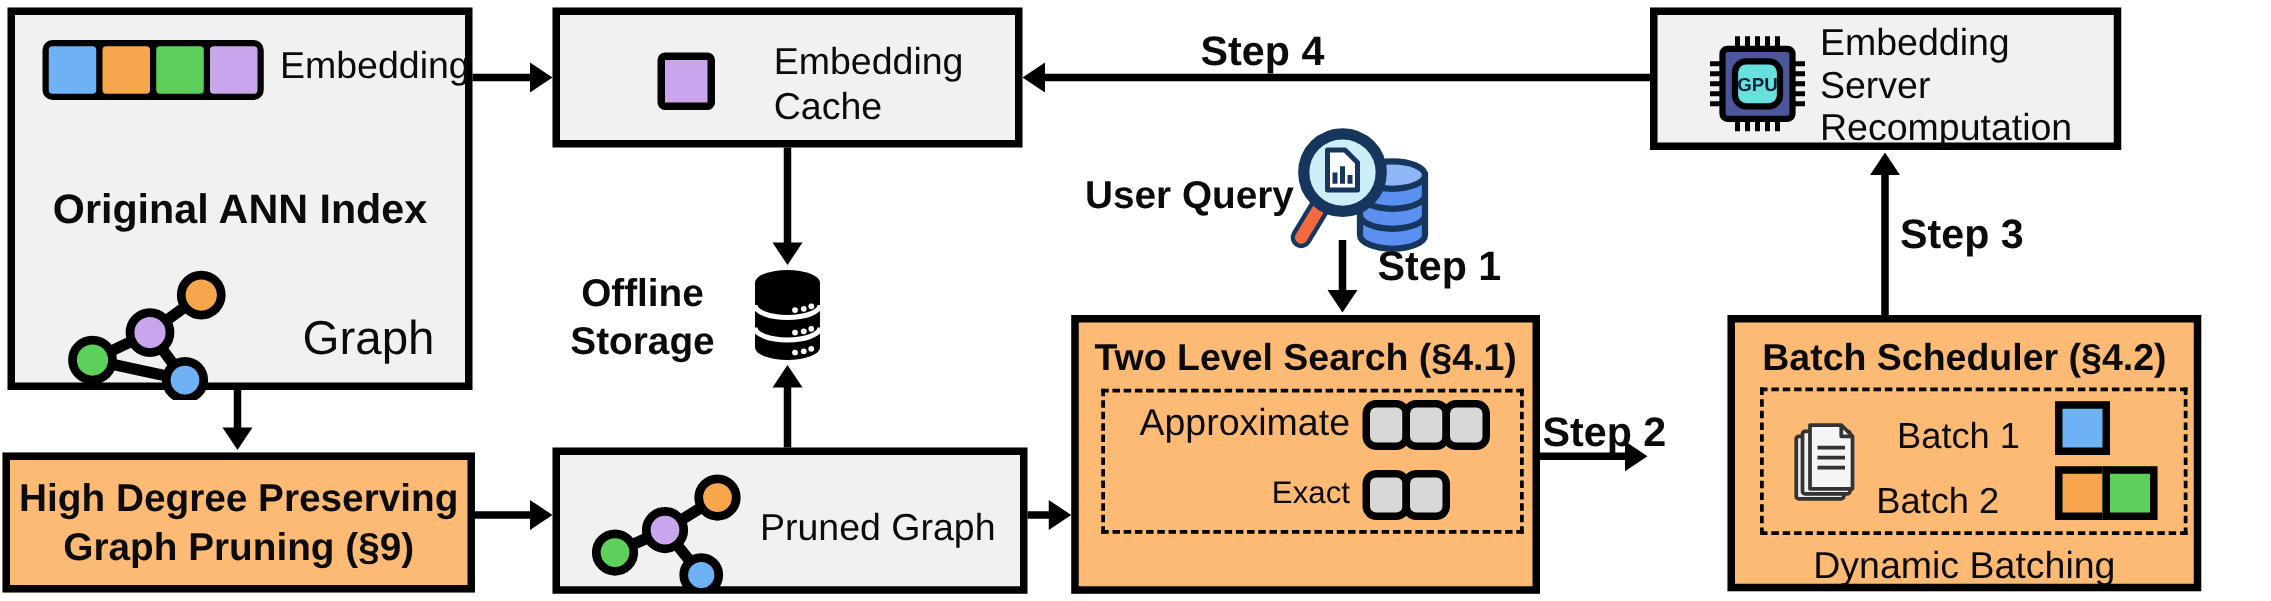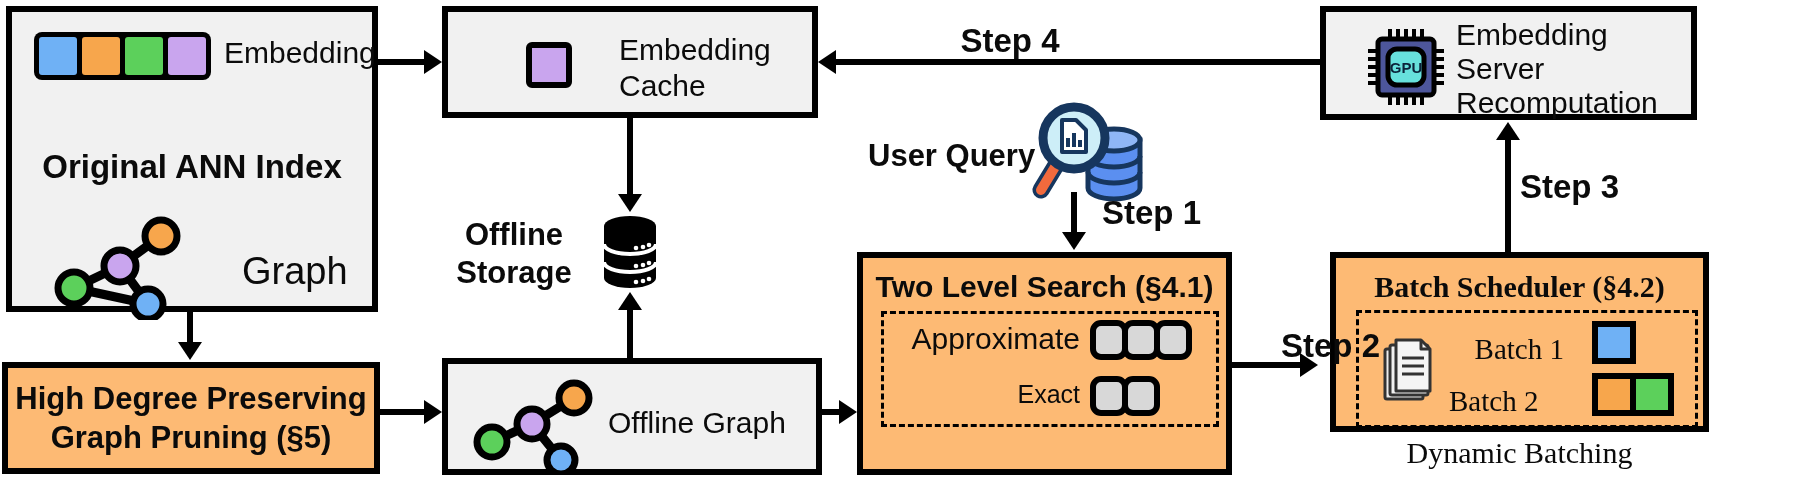--- a/index.html
+++ b/index.html
@@ -54,21 +54,21 @@
       <circle cx="30" cy="80" r="16" fill="#5cd05b" stroke="#000" stroke-width="7"></circle>
       <circle cx="117" cy="28" r="16" fill="#f7a64c" stroke="#000" stroke-width="7"></circle>
       <circle cx="104" cy="96" r="15" fill="#6fb1f5" stroke="#000" stroke-width="7"></circle>
       <circle cx="76" cy="58" r="16" fill="#c9a5ee" stroke="#000" stroke-width="7"></circle>
     </svg>
     <div class="lbl" style="left:230px;top:238px;font-size:38px;">Graph</div>
   </div>
 
   <div class="box dark" style="left:2px;top:362px;width:378px;height:112px;display:flex;flex-direction:column;align-items:center;justify-content:center;">
     <div class="bold center" style="font-size:31px;line-height:39px;">High Degree Preserving</div>
-    <div class="bold center" style="font-size:31px;line-height:39px;">Graph Pruning (§5)</div>
+    <div class="bold center" style="font-size:31px;line-height:39px;">Graph Pruning (§9)</div>
   </div>
 
   <div class="box light" style="left:442px;top:6px;width:376px;height:112px;">
     <div class="sq c-purple" style="left:78px;top:30px;width:46px;height:46px;border-radius:6px;"></div>
     <div class="lbl" style="left:171px;top:20px;font-size:30px;line-height:36px;">
       <div>Embedding</div>
       <div>Cache</div>
     </div>
   </div>
 
@@ -99,21 +99,21 @@
       <g stroke="#000" stroke-width="9" stroke-linecap="round">
         <line x1="26" y1="70" x2="66" y2="52"></line>
         <line x1="66" y1="52" x2="108" y2="26"></line>
         <line x1="66" y1="52" x2="95" y2="88"></line>
       </g>
       <circle cx="26" cy="70" r="15" fill="#5cd05b" stroke="#000" stroke-width="7"></circle>
       <circle cx="108" cy="26" r="15" fill="#f7a64c" stroke="#000" stroke-width="7"></circle>
       <circle cx="95" cy="88" r="14" fill="#6fb1f5" stroke="#000" stroke-width="7"></circle>
       <circle cx="66" cy="52" r="15" fill="#c9a5ee" stroke="#000" stroke-width="7"></circle>
     </svg>
-    <div class="lbl" style="left:160px;top:42px;font-size:30px;">Offline Graph</div>
+    <div class="lbl" style="left:160px;top:42px;font-size:30px;">Pruned Graph</div>
   </div>
 
   <div class="lbl bold" style="left:868px;top:138px;font-size:31px;">User Query</div>
   <svg style="position:absolute;left:1028px;top:98px;" width="128" height="118" viewBox="0 0 128 118">
     <g stroke="#16365e" stroke-width="5" fill="#5b8ff0">
       <path d="M60 42 V90 a26 11 0 0 0 52 0 V42 z"></path>
       <path d="M60 58 a26 11 0 0 0 52 0" fill="none"></path>
       <path d="M60 74 a26 11 0 0 0 52 0" fill="none"></path>
       <ellipse cx="86" cy="42" rx="26" ry="11" fill="#8fb6f6"></ellipse>
     </g>
@@ -138,21 +138,21 @@
         <div class="slot"></div>
       </div>
       <div class="lbl" style="left:0;width:196px;top:66px;font-size:25px;text-align:right;">Exact</div>
       <div class="slot-row" style="left:206px;top:62px;">
         <div class="slot"></div>
         <div class="slot"></div>
       </div>
     </div>
   </div>
 
-  <div class="box dark" style="left:1330px;top:252px;width:379px;height:180px;font-family:Liberation Serif, serif;">
+  <div class="box dark" style="left:1382px;top:252px;width:379px;height:221px;">
     <div class="lbl bold center" style="left:0;width:367px;top:12px;font-size:30px;">Batch Scheduler (§4.2)</div>
     <div class="dashed" style="left:20px;top:52px;width:342px;height:118px;">
       <svg style="position:absolute;left:22px;top:22px;" width="62" height="70" viewBox="0 0 62 70">
         <rect x="4" y="14" width="38" height="50" rx="2" fill="#ececec" stroke="#333" stroke-width="3"></rect>
         <rect x="9" y="10" width="38" height="50" rx="2" fill="#f1f1f1" stroke="#333" stroke-width="3"></rect>
         <path d="M15 5 h25 l9 9 v42 h-34 z" fill="#f5f5f5" stroke="#333" stroke-width="3" stroke-linejoin="round"></path>
         <path d="M40 5 v9 h9" fill="none" stroke="#333" stroke-width="3" stroke-linejoin="round"></path>
         <g stroke="#333" stroke-width="3">
           <line x1="21" y1="23" x2="43" y2="23"></line>
           <line x1="21" y1="31" x2="43" y2="31"></line>
@@ -220,21 +220,21 @@
 
   <div class="shaft-h" style="left:822px;top:409px;width:19px;"></div>
   <div class="head head-right" style="left:839px;top:400px;"></div>
 
   <div class="shaft-v" style="left:1071px;top:192px;height:42px;"></div>
   <div class="head head-down" style="left:1062px;top:232px;"></div>
   <div class="step-label" style="left:1102px;top:194px;">Step 1</div>
 
   <div class="shaft-h" style="left:1232px;top:362px;width:70px;"></div>
   <div class="head head-right" style="left:1300px;top:353px;"></div>
-  <div class="step-label" style="left:1234px;top:327px;margin-left:47px;">Step 2</div>
+  <div class="step-label" style="left:1234px;top:327px;">Step 2</div>
 
   <div class="head head-up" style="left:1496px;top:122px;"></div>
   <div class="shaft-v" style="left:1505px;top:138px;height:114px;"></div>
   <div class="step-label" style="left:1520px;top:168px;">Step 3</div>
 
   <div class="head head-left" style="left:818px;top:50px;"></div>
   <div class="shaft-h" style="left:834px;top:59px;width:486px;"></div>
   <div class="step-label center" style="left:930px;top:22px;width:160px;">Step 4</div>
 
 </div>

